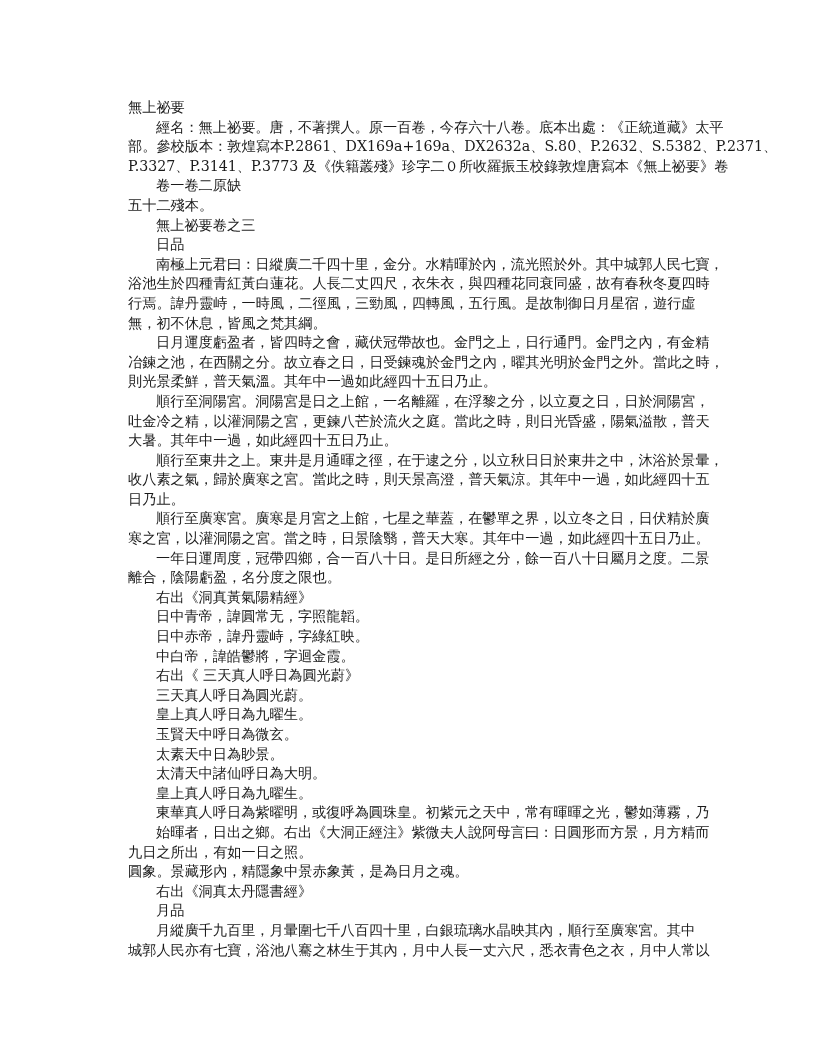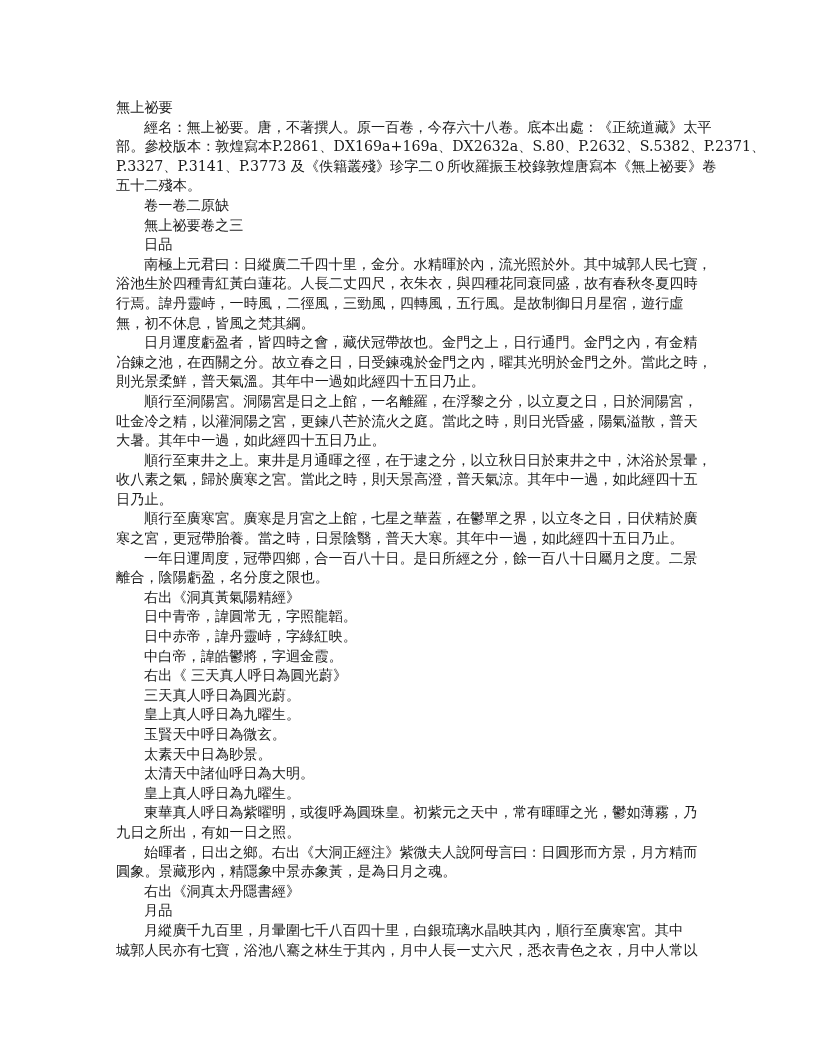--- a/index.html
+++ b/index.html
@@ -1,65 +1,65 @@
 <!DOCTYPE html>
 <html><head>
   <meta charset="utf-8">
   <style>
     html, body { margin: 0; padding: 0; background: #ffffff; }
     body { width: 816px; height: 1056px; position: relative; overflow: hidden; }
     .page {
-      position: absolute; left: 116px; top: 98px; width: 585px;
+      position: absolute; left: 128px; top: 98px; width: 585px;
       font-family: "DejaVu Serif", "Liberation Serif", serif;
       font-size: 14.2px; line-height: 19.6px; color: #1a1a1a;
     }
     .line { white-space: nowrap; height: 19.6px; overflow: visible; }
     .indent { padding-left: 28px; }
   </style>
 </head>
 <body>
 
 <div class="page">
   <div class="line">無上祕要</div>
   <div class="line indent">經名：無上祕要。唐，不著撰人。原一百卷，今存六十八卷。底本出處：《正統道藏》太平</div>
   <div class="line">部。參校版本：敦煌寫本P.2861、DX169a+169a、DX2632a、S.80、P.2632、S.5382、P.2371、</div>
   <div class="line">P.3327、P.3141、P.3773 及《佚籍叢殘》珍字二０所收羅振玉校錄敦煌唐寫本《無上祕要》卷</div>
+  <div class="line indent">卷一卷二原缺</div>
   <div class="line">五十二殘本。</div>
-  <div class="line indent">卷一卷二原缺</div>
   <div class="line indent">無上祕要卷之三</div>
   <div class="line indent">日品</div>
   <div class="line indent">南極上元君曰：日縱廣二千四十里，金分。水精暉於內，流光照於外。其中城郭人民七寶，</div>
   <div class="line">浴池生於四種青紅黃白蓮花。人長二丈四尺，衣朱衣，與四種花同衰同盛，故有春秋冬夏四時</div>
   <div class="line">行焉。諱丹靈峙，一時風，二徑風，三勁風，四轉風，五行風。是故制御日月星宿，遊行虛</div>
   <div class="line">無，初不休息，皆風之梵其綱。</div>
   <div class="line indent">日月運度虧盈者，皆四時之會，藏伏冠帶故也。金門之上，日行通門。金門之內，有金精</div>
   <div class="line">冶鍊之池，在西關之分。故立春之日，日受鍊魂於金門之內，曜其光明於金門之外。當此之時，</div>
   <div class="line">則光景柔鮮，普天氣溫。其年中一過如此經四十五日乃止。</div>
   <div class="line indent">順行至洞陽宮。洞陽宮是日之上館，一名離羅，在浮黎之分，以立夏之日，日於洞陽宮，</div>
   <div class="line">吐金冷之精，以灌洞陽之宮，更鍊八芒於流火之庭。當此之時，則日光昏盛，陽氣溢散，普天</div>
   <div class="line">大暑。其年中一過，如此經四十五日乃止。</div>
   <div class="line indent">順行至東井之上。東井是月通暉之徑，在于逮之分，以立秋日日於東井之中，沐浴於景暈，</div>
   <div class="line">收八素之氣，歸於廣寒之宮。當此之時，則天景高澄，普天氣涼。其年中一過，如此經四十五</div>
   <div class="line">日乃止。</div>
   <div class="line indent">順行至廣寒宮。廣寒是月宮之上館，七星之華蓋，在鬱單之界，以立冬之日，日伏精於廣</div>
-  <div class="line">寒之宮，更冠帶胎養。當之時，日景陰翳，普天大寒。其年中一過，如此經四十五日乃止。</div>
+  <div class="line">寒之宮，以灌洞陽之宮。當之時，日景陰翳，普天大寒。其年中一過，如此經四十五日乃止。</div>
   <div class="line indent">一年日運周度，冠帶四鄉，合一百八十日。是日所經之分，餘一百八十日屬月之度。二景</div>
   <div class="line">離合，陰陽虧盈，名分度之限也。</div>
   <div class="line indent">右出《洞真黃氣陽精經》</div>
   <div class="line indent">日中青帝，諱圓常无，字照龍韜。</div>
   <div class="line indent">日中赤帝，諱丹靈峙，字綠紅映。</div>
   <div class="line indent">中白帝，諱皓鬱將，字迴金霞。</div>
   <div class="line indent">右出《 三天真人呼日為圓光蔚》</div>
   <div class="line indent">三天真人呼日為圓光蔚。</div>
   <div class="line indent">皇上真人呼日為九曜生。</div>
   <div class="line indent">玉賢天中呼日為微玄。</div>
   <div class="line indent">太素天中日為眇景。</div>
   <div class="line indent">太清天中諸仙呼日為大明。</div>
   <div class="line indent">皇上真人呼日為九曜生。</div>
   <div class="line indent">東華真人呼日為紫曜明，或復呼為圓珠皇。初紫元之天中，常有暉暉之光，鬱如薄霧，乃</div>
+  <div class="line indent">始暉者，日出之鄉。右出《大洞正經注》紫微夫人說阿母言曰：日圓形而方景，月方精而</div>
   <div class="line">九日之所出，有如一日之照。</div>
-  <div class="line indent">始暉者，日出之鄉。右出《大洞正經注》紫微夫人說阿母言曰：日圓形而方景，月方精而</div>
   <div class="line">圓象。景藏形內，精隱象中景赤象黃，是為日月之魂。</div>
   <div class="line indent">右出《洞真太丹隱書經》</div>
   <div class="line indent">月品</div>
   <div class="line indent">月縱廣千九百里，月暈圍七千八百四十里，白銀琉璃水晶映其內，順行至廣寒宮。其中</div>
   <div class="line">城郭人民亦有七寶，浴池八騫之林生于其內，月中人長一丈六尺，悉衣青色之衣，月中人常以</div>
 </div>
 
 </body></html>

